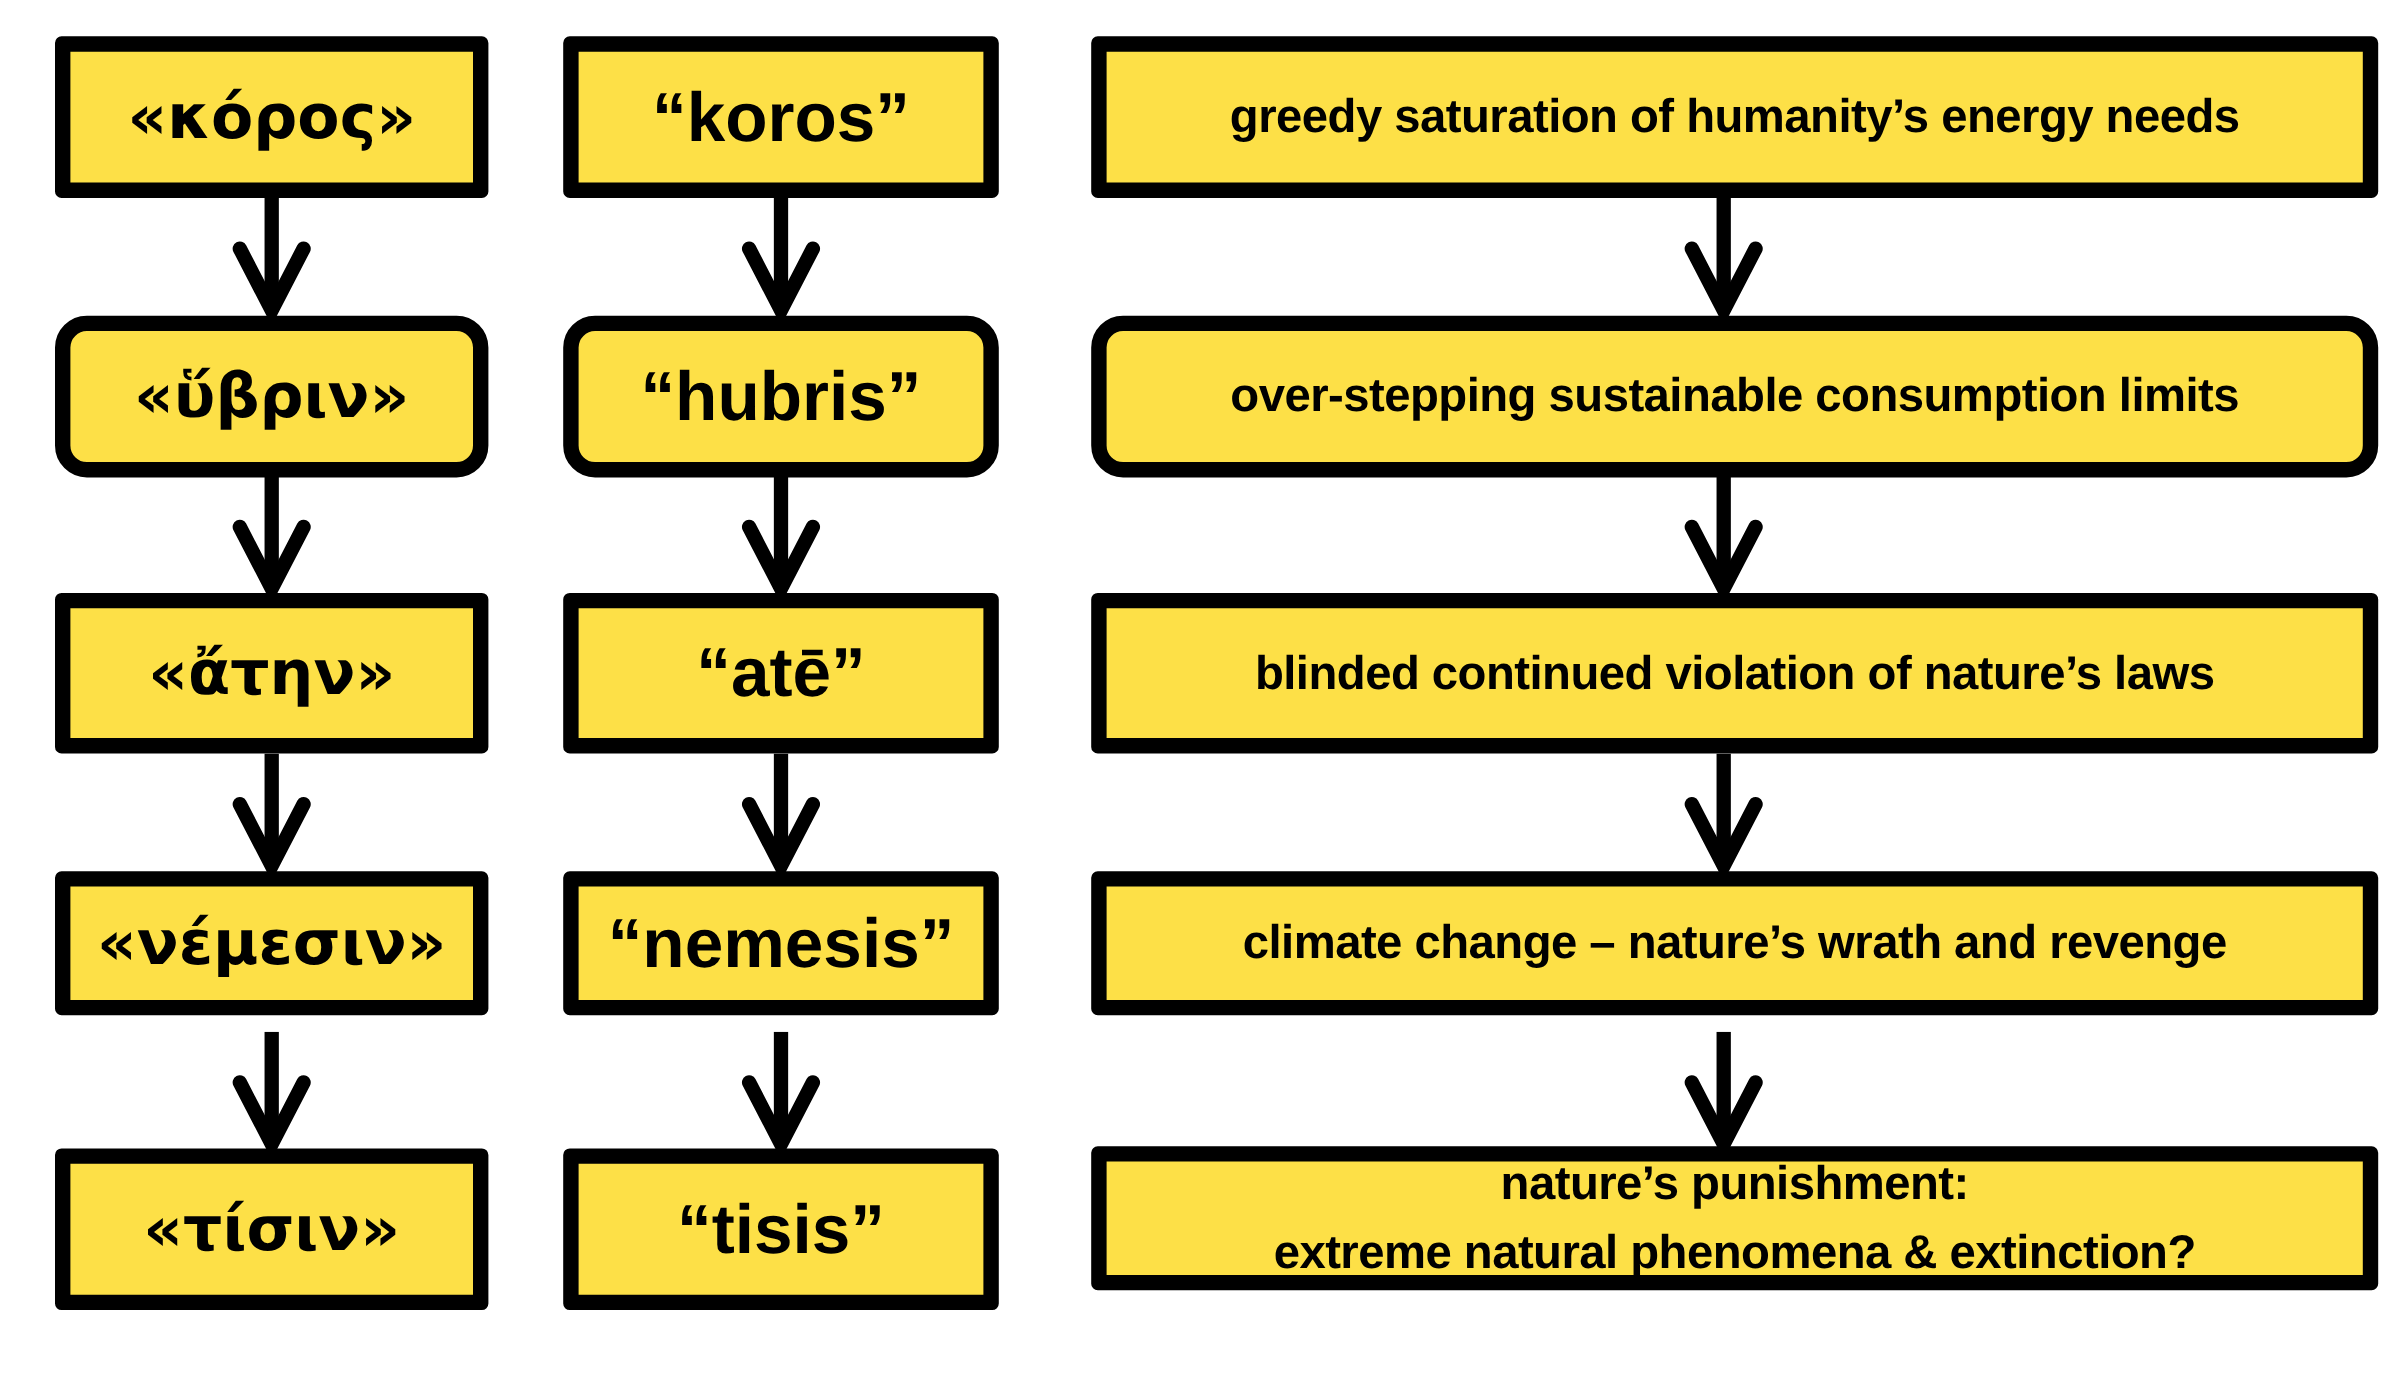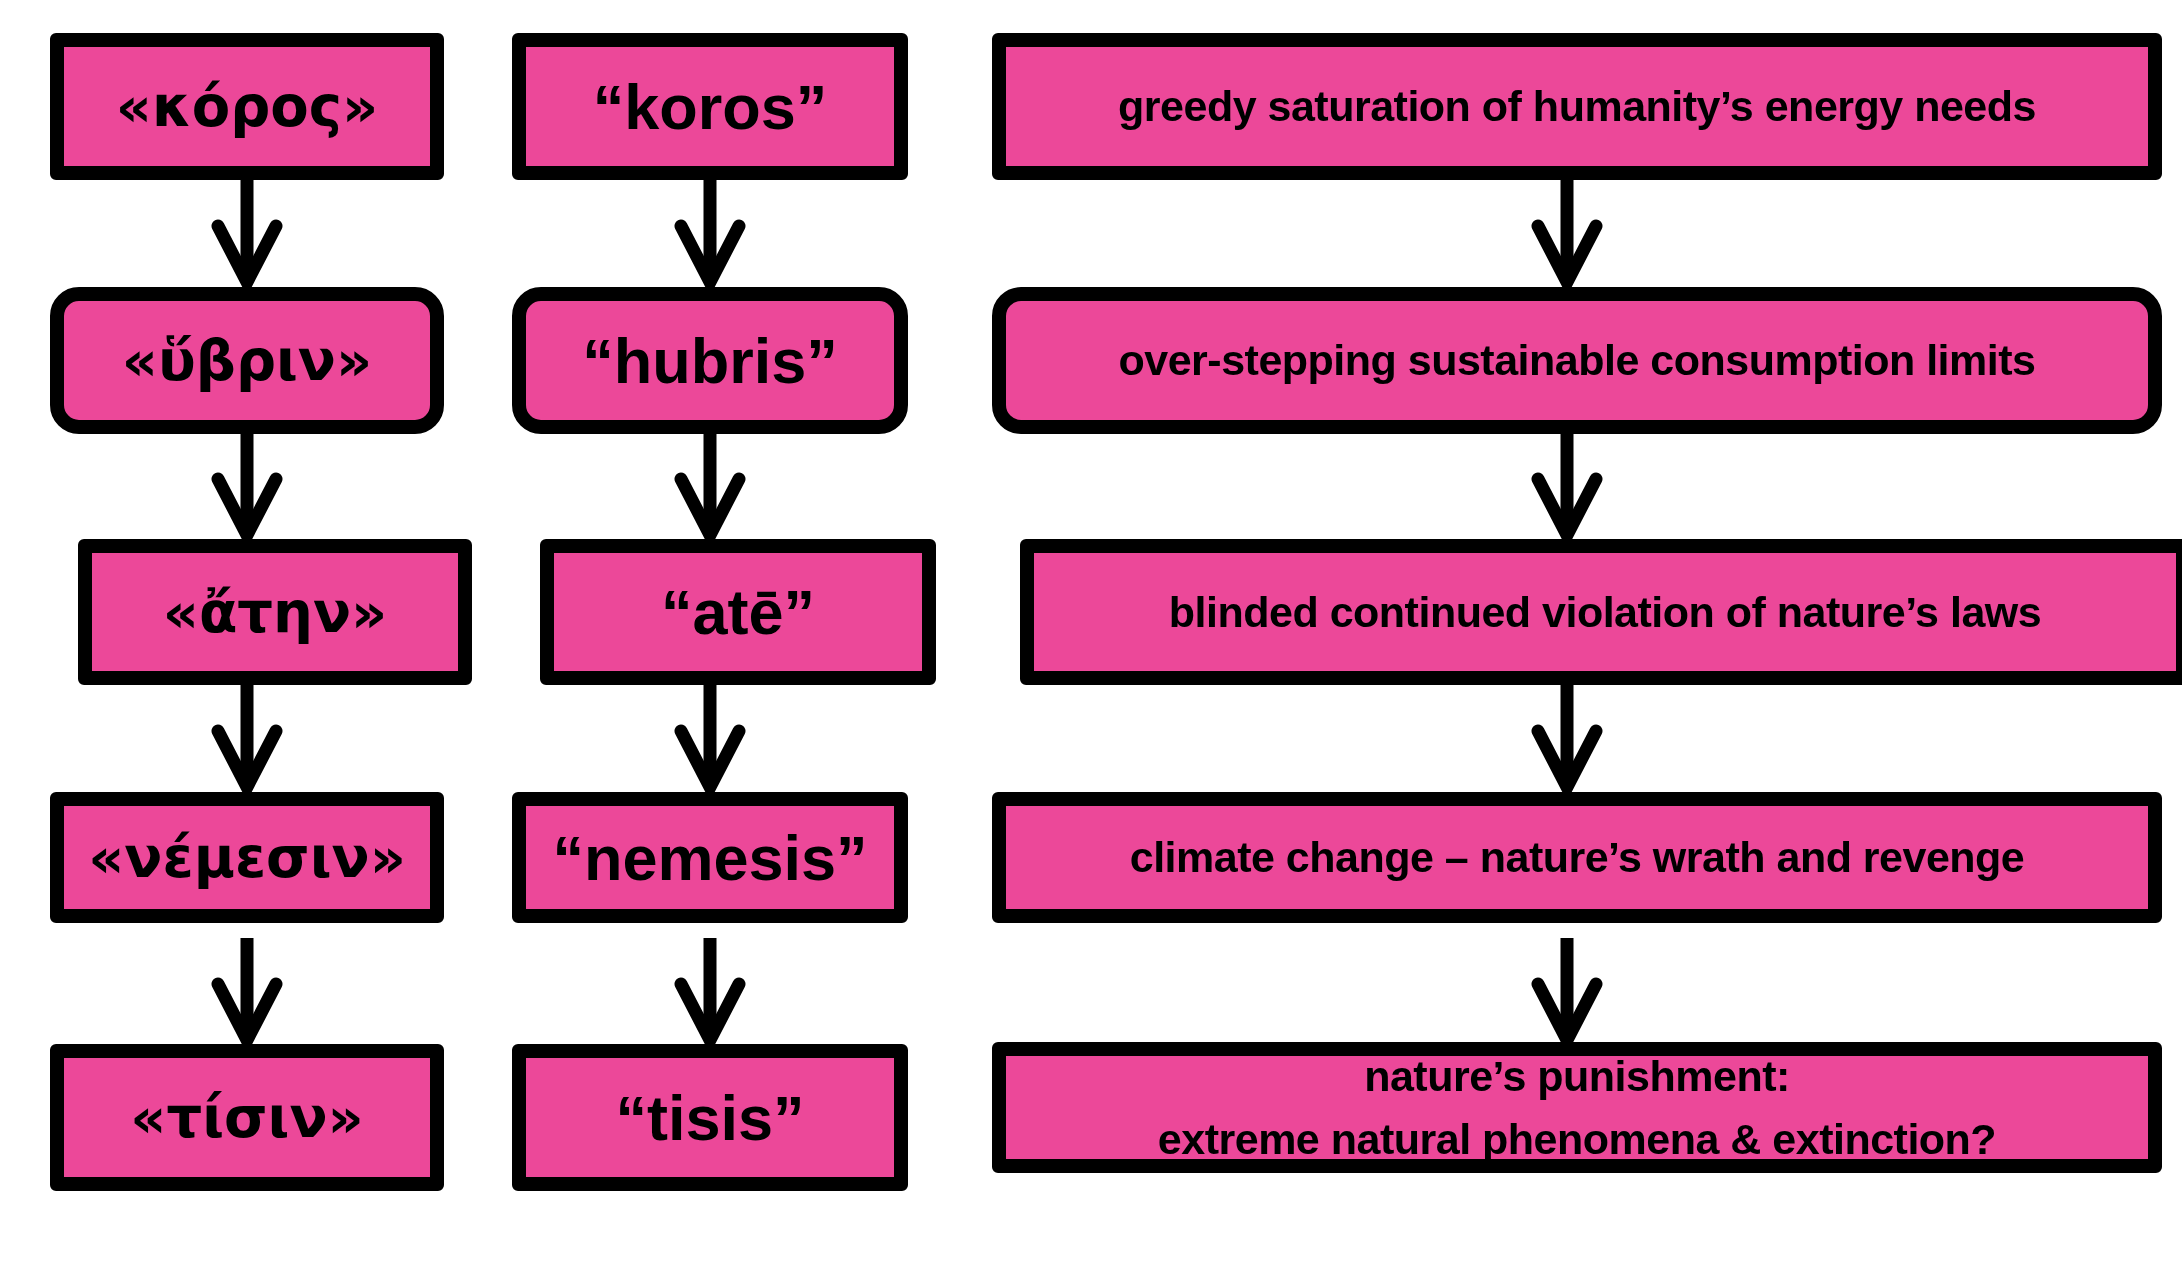--- a/index.html
+++ b/index.html
@@ -13,36 +13,36 @@
     height: 1262px;
     background: var(--bg, #ffffff);
     font-family: "Liberation Sans", sans-serif;
     color: var(--ink, #000000);
   }
   .box {
     position: absolute;
     box-sizing: border-box;
     border: 14px solid var(--ink, #000000);
     border-radius: 6px;
-    background: #ec4899;
+    background: #fde047;
     display: flex;
     align-items: center;
     justify-content: center;
     text-align: center;
     font-weight: bold;
     color: var(--ink, #000000);
   }
   
   .c1 { left: 50px;  width: 394px; font-size: 56px; font-family: "DejaVu Sans", "Liberation Sans", sans-serif; }
   .c2 { left: 512px; width: 396px; font-size: 63px; }
   .c3 { left: 992px; width: 1170px; font-size: 43px; white-space: pre-line; line-height: 1.45; letter-spacing: -0.5px; }
   
   .r1 { top: 33px;   height: 147px; }
   .r2 { top: 287px;  height: 147px; border-radius: 29px; }
-  .r3 { top: 539px;  height: 146px; margin-left: 28px; }
+  .r3 { top: 539px;  height: 146px; }
   .r4 { top: 792px;  height: 131px; }
   .r5 { top: 1044px; height: 147px; }
   .c3.r5 { top: 1042px; height: 131px; }
   
   .arrow { position: absolute; width: 80px; height: 108px; }
   .arrow .stroke { stroke: var(--ink, #000000); stroke-width: 13; fill: none; }
   .a1 { top: 180px; }
   .a2 { top: 433px; }
   .a3 { top: 685px; }
   .a4 { top: 938px; }

